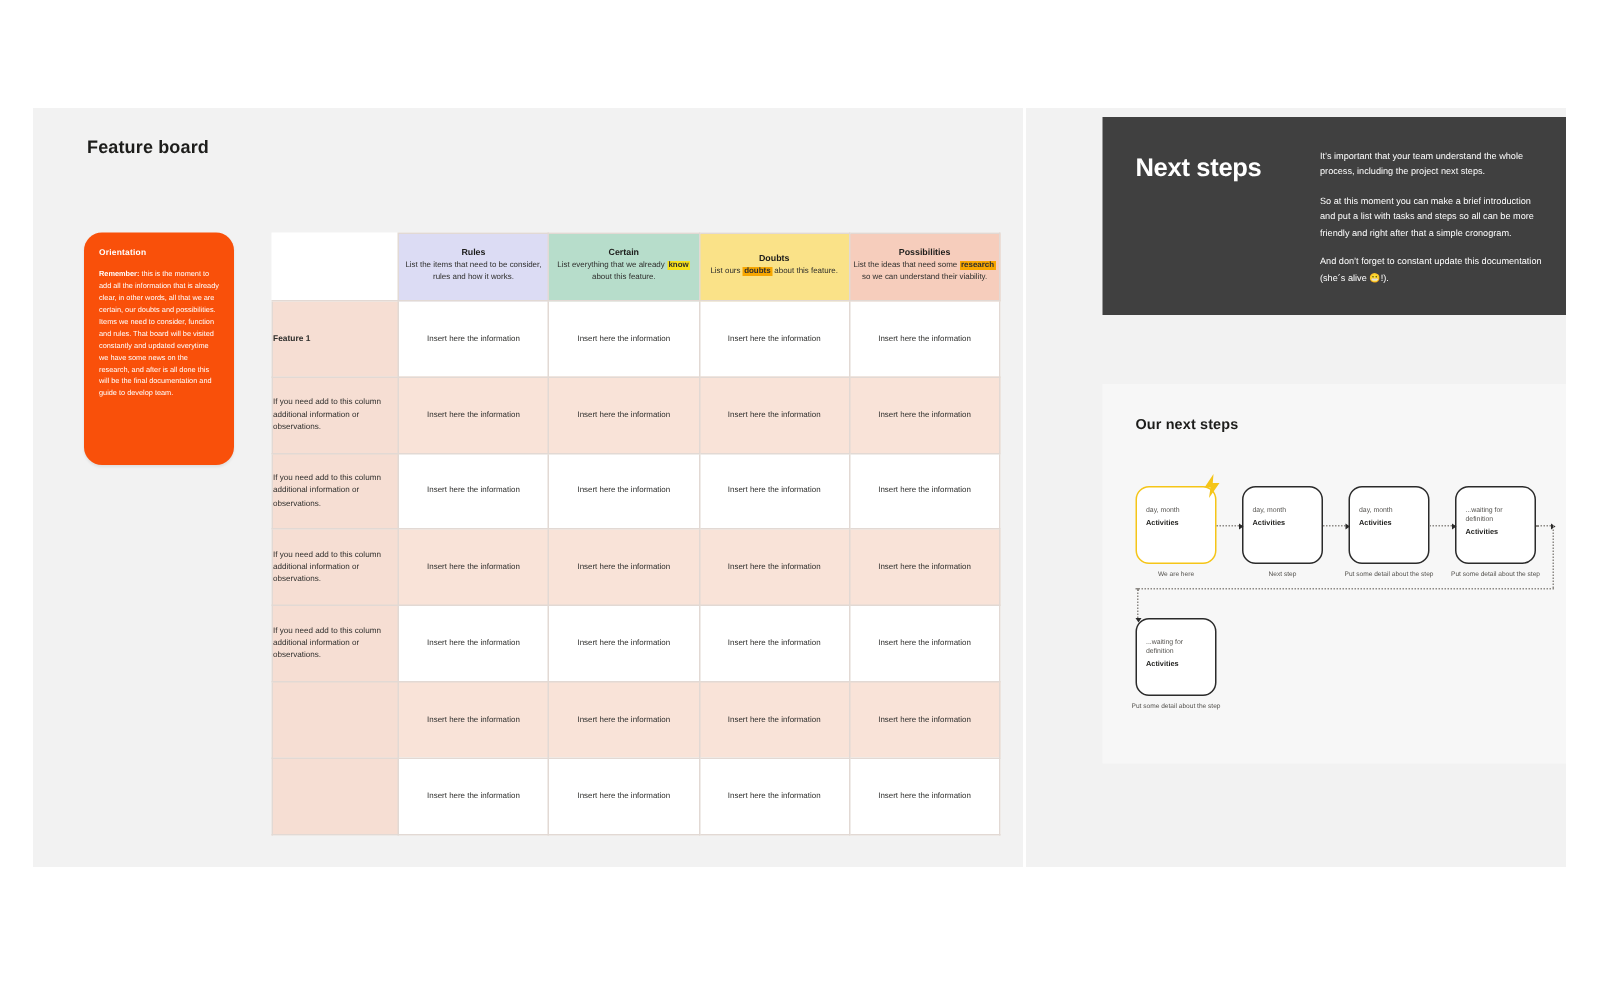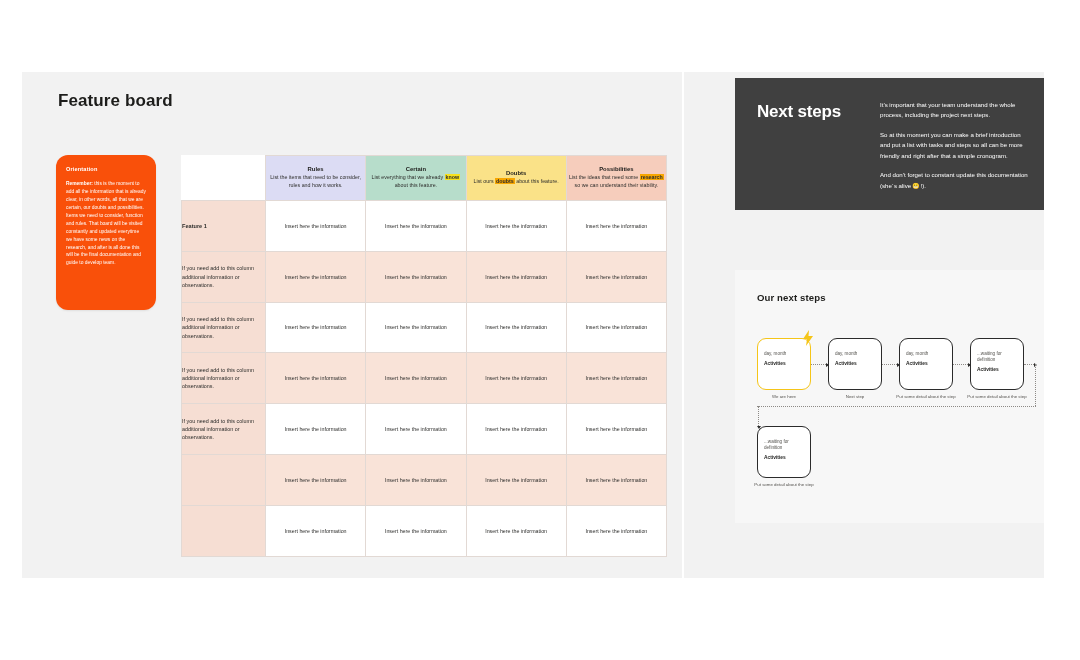--- a/index.html
+++ b/index.html
@@ -17,21 +17,21 @@
     background: #f2f2f2;
   }
   .panel-right {
     position: absolute; left: 684px; top: 72px; width: 360px; height: 506px;
     background: #f2f2f2;
   }
 
   
   .board-title {
     position: absolute; left: 58px; top: 91px;
-    font-size: 17px; font-weight: 700; color: #1d1d1b; letter-spacing: .1px;
+    font-size: 12px; font-weight: 700; color: #1d1d1b; letter-spacing: .1px;
   }
   .board-sub {
     position: absolute; left: 58px; top: 108px; width: 200px;
     font-size: 7.6px; line-height: 1.55; color: #3a3a38;
   }
 
   
   .note {
     position: absolute; left: 56px; top: 155px; width: 100px; height: 155px;
     background: #f9500a; border-radius: 12px;
@@ -82,21 +82,21 @@
   }
   .hero-body {
     position: absolute; left: 145px; top: 22px; width: 150px;
     font-size: 6.1px; line-height: 1.72;
   }
   .hero-body p { margin-bottom: 9px; }
   .hero-body p:last-child { margin-bottom: 0; }
 
   
   .flow-card {
-    position: absolute; left: 735px; top: 270px; width: 309px; height: 253px;
+    position: absolute; left: 735px; top: 256px; width: 309px; height: 253px;
     background: #f7f7f7;
   }
   .flow-title {
     position: absolute; left: 22px; top: 22px;
     font-size: 9.6px; font-weight: 700; color: #1d1d1b; letter-spacing: .1px;
   }
   .node {
     position: absolute; width: 54px; height: 52px;
     background: #ffffff; border: 1px solid #2b2b2b; border-radius: 9px;
     padding: 12px 6px 0 6px;

